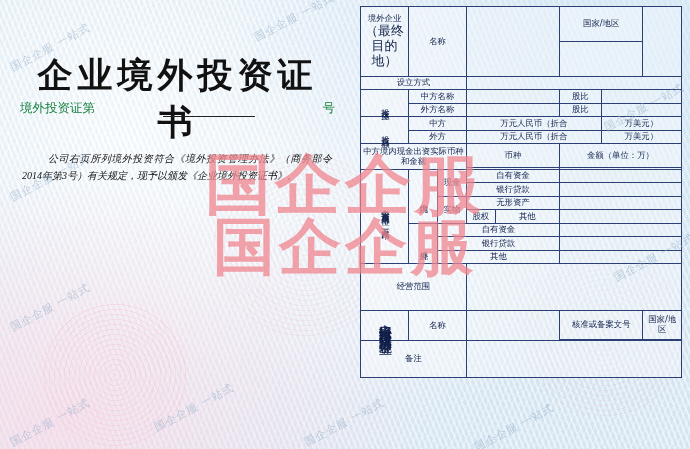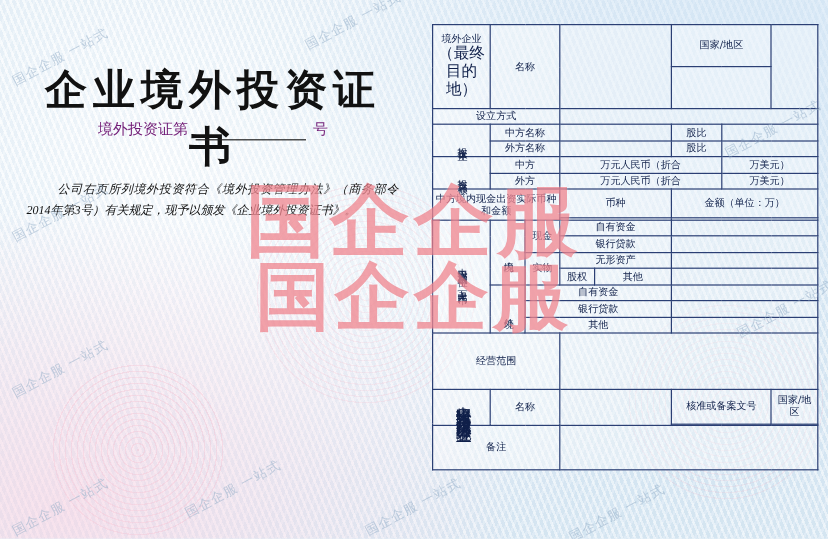--- a/index.html
+++ b/index.html
@@ -59,42 +59,42 @@
   #left{
     position:absolute;left:0;top:0;width:352px;height:449px;z-index:20;
   }
   #doc-title{
     position:absolute;left:20px;top:52px;width:315px;text-align:center;
     font-size:35px;font-weight:700;letter-spacing:5px;color:#111;
     font-family:"DejaVu Sans","Liberation Sans",sans-serif;
   }
   #cert-no-row{
     position:absolute;left:20px;top:100px;width:315px;
-    display:flex;align-items:flex-end;justify-content:center;gap:6px;
-    font-size:12.5px;color:#701a75;
+    display:flex;align-items:flex-end;justify-content:space-between;gap:6px;
+    font-size:12.5px;color:#15803d;
   }
   #cert-no-blank{
     display:inline-block;width:92px;border-bottom:1px solid #222;height:12px;
   }
   #body-text{
     position:absolute;left:22px;top:150px;width:310px;
     font-size:10px;line-height:1.72;color:#111;text-align:justify;font-style:italic;
   }
   #body-text p{margin:0 0 1px 0;text-indent:26px;}
   #issuer{
     position:absolute;left:20px;top:372px;width:315px;text-align:center;
     font-size:13.5px;color:#111;letter-spacing:1px;
   }
   #issue-date{
     position:absolute;left:20px;top:396px;width:315px;text-align:center;
     font-size:13px;color:#111;letter-spacing:9px;
   }
   
   #right{
-    position:absolute;left:360px;top:20px;width:322px;height:372px;z-index:20;
+    position:absolute;left:360px;top:6px;width:322px;height:372px;z-index:20;
   }
   table.grid{
     width:100%;height:100%;border-collapse:collapse;table-layout:fixed;
     background:rgba(255,255,255,.28);
   }
   table.grid td{
     border:1px solid #2b3f74;
     font-size:8.4px;line-height:1.15;color:#10204a;
     text-align:center;vertical-align:middle;padding:0 1px;
     font-family:"DejaVu Sans","Liberation Sans",sans-serif;

